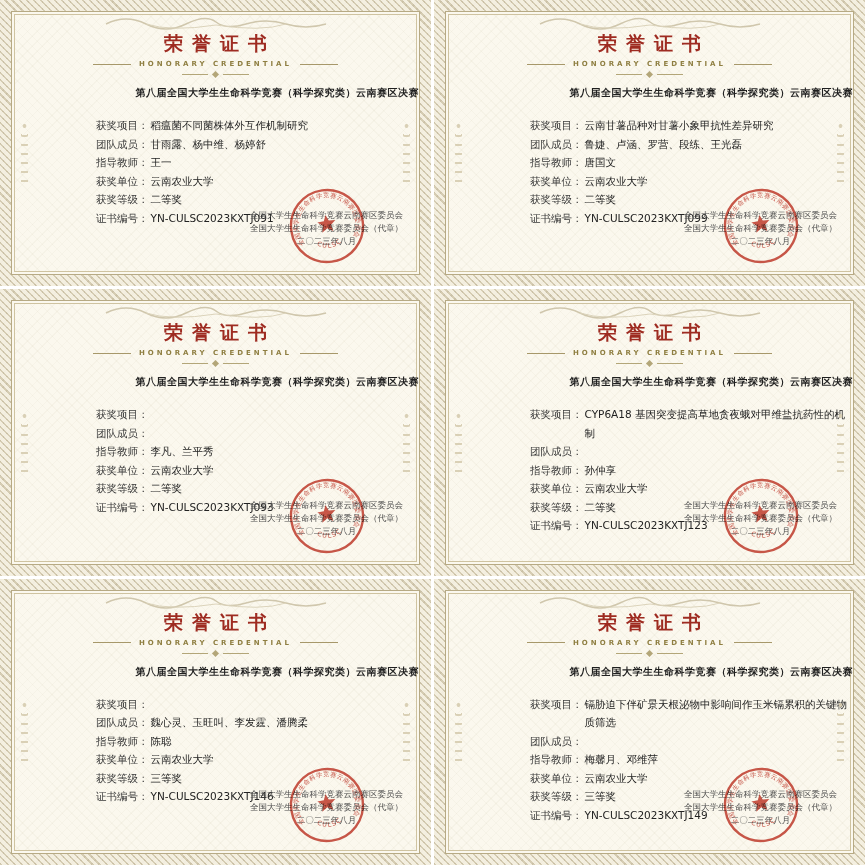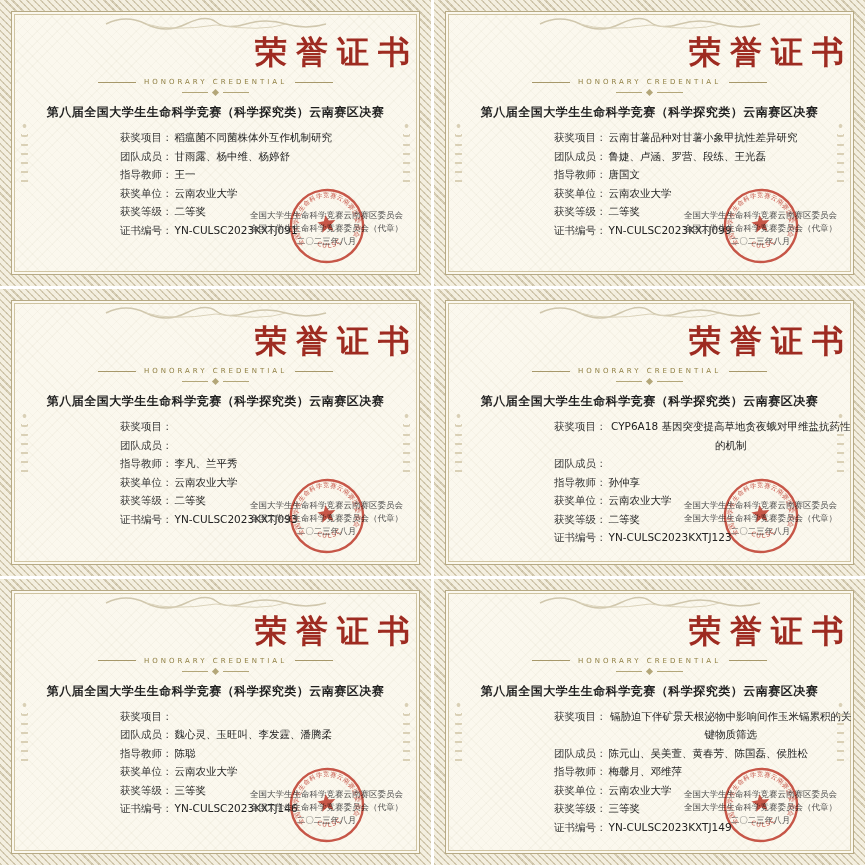--- a/index.html
+++ b/index.html
@@ -26,38 +26,38 @@
     box-shadow: inset 0 0 0 2px #fbf8ee, inset 0 0 0 3px #cfc3a0;
   }
   .flourish{display:block;margin:4px auto 0;opacity:.85;}
   .side-orn{
     position:absolute;top:42%;width:7px;height:62px;opacity:.9;
     background:repeating-radial-gradient(circle at 50% 4px,#d6ccb0 0 1.6px,transparent 2.2px 9px);
   }
   .side-orn.left{left:9px;} .side-orn.right{right:9px;}
   
   .title{
-    text-align:right;margin-top:1px;
+    text-align:center;margin-top:1px;
     font-family:"DejaVu Serif","Liberation Serif",serif;
-    font-size:32px;font-weight:800;color:#9e2b21;letter-spacing:9px;text-indent:9px;
+    font-size:19px;font-weight:800;color:#9e2b21;letter-spacing:9px;text-indent:9px;
   }
   .subtitle{
     display:flex;align-items:center;justify-content:center;gap:8px;
-    margin-top:3px;color:#8f7f42;font-size:7px;letter-spacing:3px;font-weight:400;
+    margin-top:3px;color:#8f7f42;font-size:7px;letter-spacing:3px;font-weight:700;
   }
   .subtitle::before,.subtitle::after{content:"";width:38px;height:1px;background:#a79ا;}
   .subtitle::before,.subtitle::after{background:#a7986a;}
   .ornline{display:flex;align-items:center;justify-content:center;gap:5px;margin-top:4px;}
   .ornline .bar{width:26px;height:1px;background:#b3a678;}
   .ornline .dot{width:5px;height:5px;background:#b3a678;transform:rotate(45deg);}
   .cert-header{
-    text-align:center;margin-top:9px;font-size:12px;font-weight:700;color:#1f1f1f;letter-spacing:.5px;
+    text-align:right;margin-top:9px;font-size:10px;font-weight:700;color:#1f1f1f;letter-spacing:.5px;
   }
   
-  .fields{margin-top:7px;padding-left:108px;text-align:center;}
+  .fields{margin-top:16px;padding-left:84px;}
   .frow{display:flex;font-size:10.5px;color:#2c2c2c;line-height:18.5px;}
   .frow .flabel{color:#3a3a3a;white-space:nowrap;}
   .frow .fvalue{margin-left:2px;color:#222;}
   
   .committee{
     position:absolute;right:16px;bottom:26px;text-align:center;
     font-size:8.5px;color:#4c4c4c;line-height:13px;z-index:1;
   }
   .seal{
     position:absolute;right:52px;bottom:8px;width:80px;height:80px;z-index:2;
@@ -435,21 +435,20 @@
 
       <div class="cert-header">第八届全国大学生生命科学竞赛（科学探究类）云南赛区决赛</div>
 
       <div class="fields">
         <div class="frow">
           <span class="flabel">获奖项目：</span>
           <span class="fvalue">镉胁迫下伴矿景天根泌物中影响间作玉米镉累积的关键物质筛选</span>
         </div>
         <div class="frow">
           <span class="flabel">团队成员：</span>
-          <span class="fvalue">陈元山、吴美萱、黄春芳、陈国磊、侯胜松</span>
         </div>
         <div class="frow">
           <span class="flabel">指导教师：</span>
           <span class="fvalue">梅馨月、邓维萍</span>
         </div>
         <div class="frow">
           <span class="flabel">获奖单位：</span>
           <span class="fvalue">云南农业大学</span>
         </div>
         <div class="frow">

